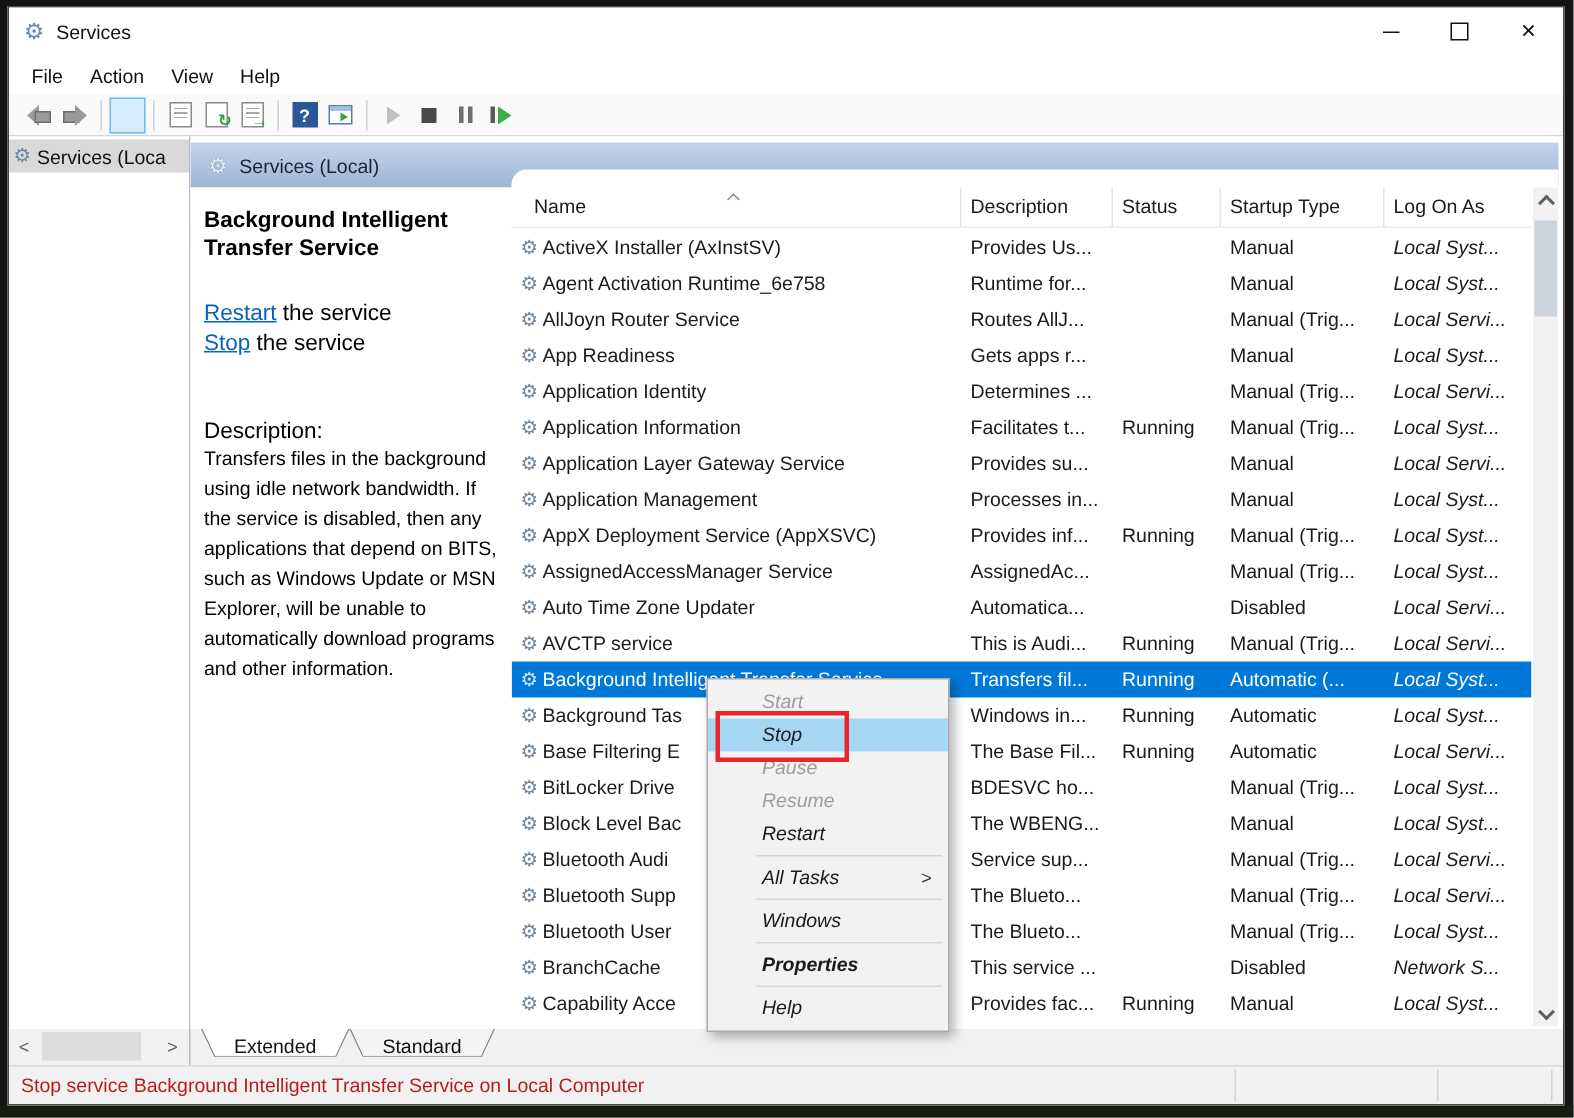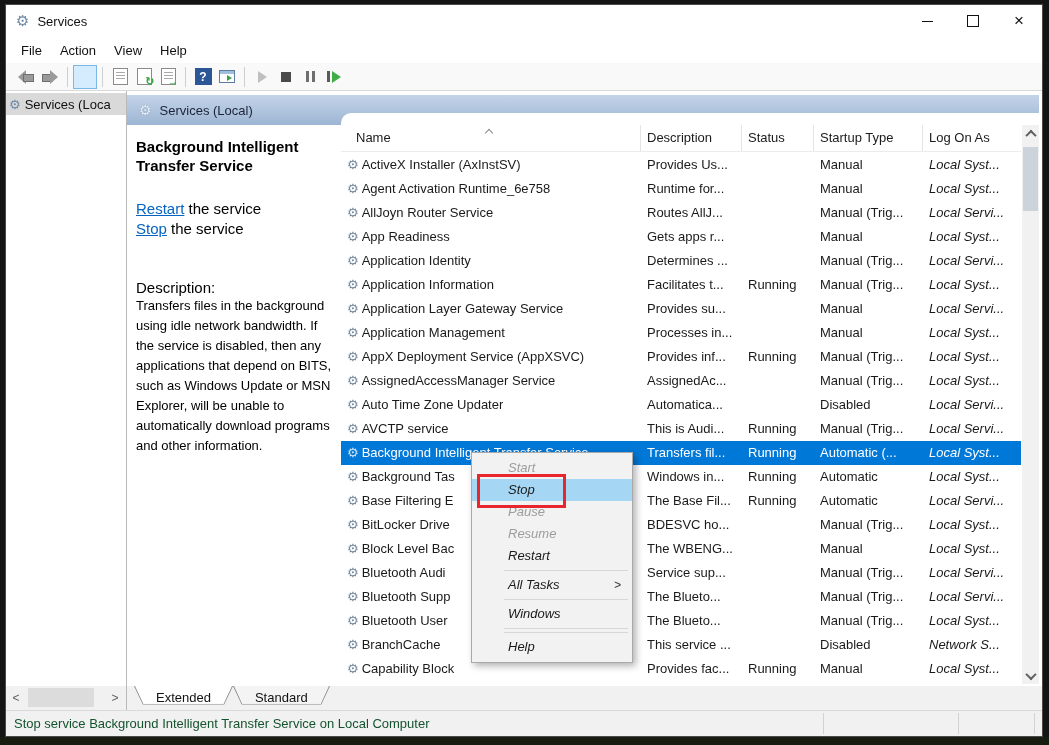--- a/index.html
+++ b/index.html
@@ -129,21 +129,21 @@
   .hthumb{position:absolute;left:22px;top:2px;width:66px;height:19px;background:#dcdcdc;}
   .tabs{position:absolute;left:128px;top:0;height:24px;display:flex;}
   .tab{position:relative;height:23px;padding:0 22px;display:flex;align-items:center;}
   .tab:before{content:"";position:absolute;inset:0;background:#fff;border:1px solid #8a8a8a;border-top:none;
       transform:perspective(22px) rotateX(-12deg);transform-origin:50% 0;}
   .tab.inactive:before{background:#f4f4f4;}
   .tab .lbl{position:relative;font-size:13px;color:#111;z-index:1;}
 
   
   .statusbar{position:absolute;left:0;bottom:0;right:0;height:26px;background:#f1f1f1;border-top:1px solid #d9d9d9;box-sizing:border-box;}
-  .statusbar .txt{font-size:13px;color:#14532d;line-height:25px;padding-left:8px;}
+  .statusbar .txt{font-size:13px;color:#b91c1c;line-height:25px;padding-left:8px;}
   .sdiv{position:absolute;top:2px;bottom:2px;width:1px;background:#d2d2d2;}
 </style>
 </head>
 <body>
 
 <div class="frame-bottom"></div>
 
 <div class="window">
 
   <div class="titlebar">
@@ -467,21 +467,21 @@
               <span class="nm">BranchCache</span>
             </span>
     <span class="c-desc">This service ...</span>
     <span class="c-status"></span>
     <span class="c-startup">Disabled</span>
     <span class="c-logon">Network S...</span>
   </div>
           <div class="trow">
     <span class="c-name">
               <span class="gearglyph">⚙</span>
-              <span class="nm">Capability Block</span>
+              <span class="nm">Capability Acce</span>
             </span>
     <span class="c-desc">Provides fac...</span>
     <span class="c-status">Running</span>
     <span class="c-startup">Manual</span>
     <span class="c-logon">Local Syst...</span>
   </div>
         </div>
       <div class="vscroll">
         <div class="sarrow up">
             <i></i>
@@ -498,20 +498,21 @@
       <div class="mi disabled">Start</div>
       <div class="mi hl">Stop</div>
       <div class="mi disabled">Pause</div>
       <div class="mi disabled">Resume</div>
       <div class="mi">Restart</div>
       <div class="msep"></div>
       <div class="mi">All Tasks<span class="sub">&gt;</span></div>
       <div class="msep"></div>
       <div class="mi">Windows</div>
       <div class="msep"></div>
+      <div class="mi bold">Properties</div>
       <div class="msep"></div>
       <div class="mi">Help</div>
     </div>
   <div class="redbox"></div>
 
   <div class="bottomband">
     <div class="hscroll">
       <div class="harrow left">&lt;</div>
       <div class="hthumb"></div>
       <div class="harrow right">&gt;</div>

